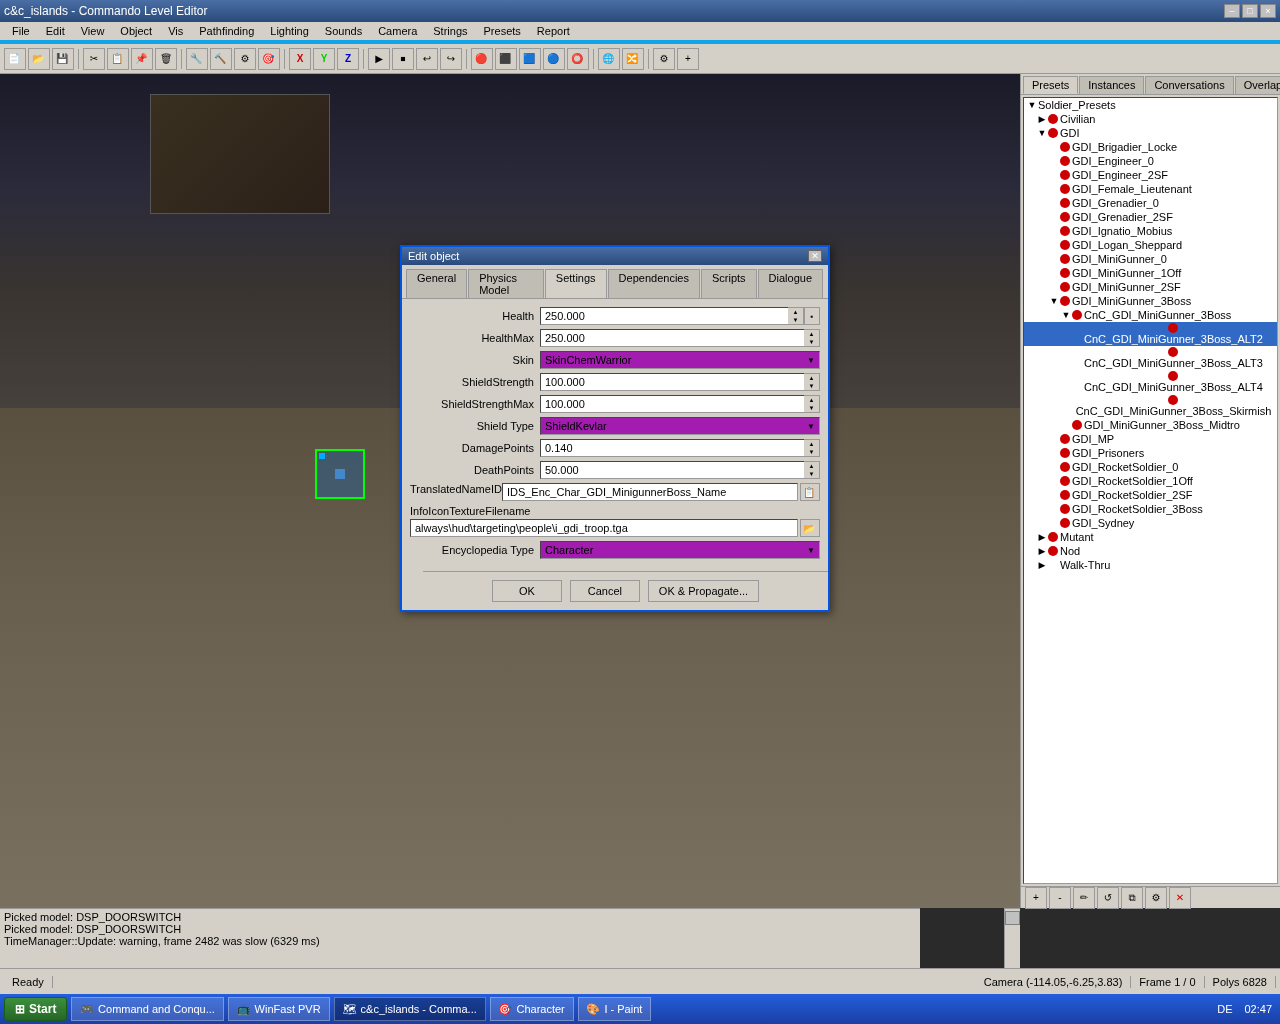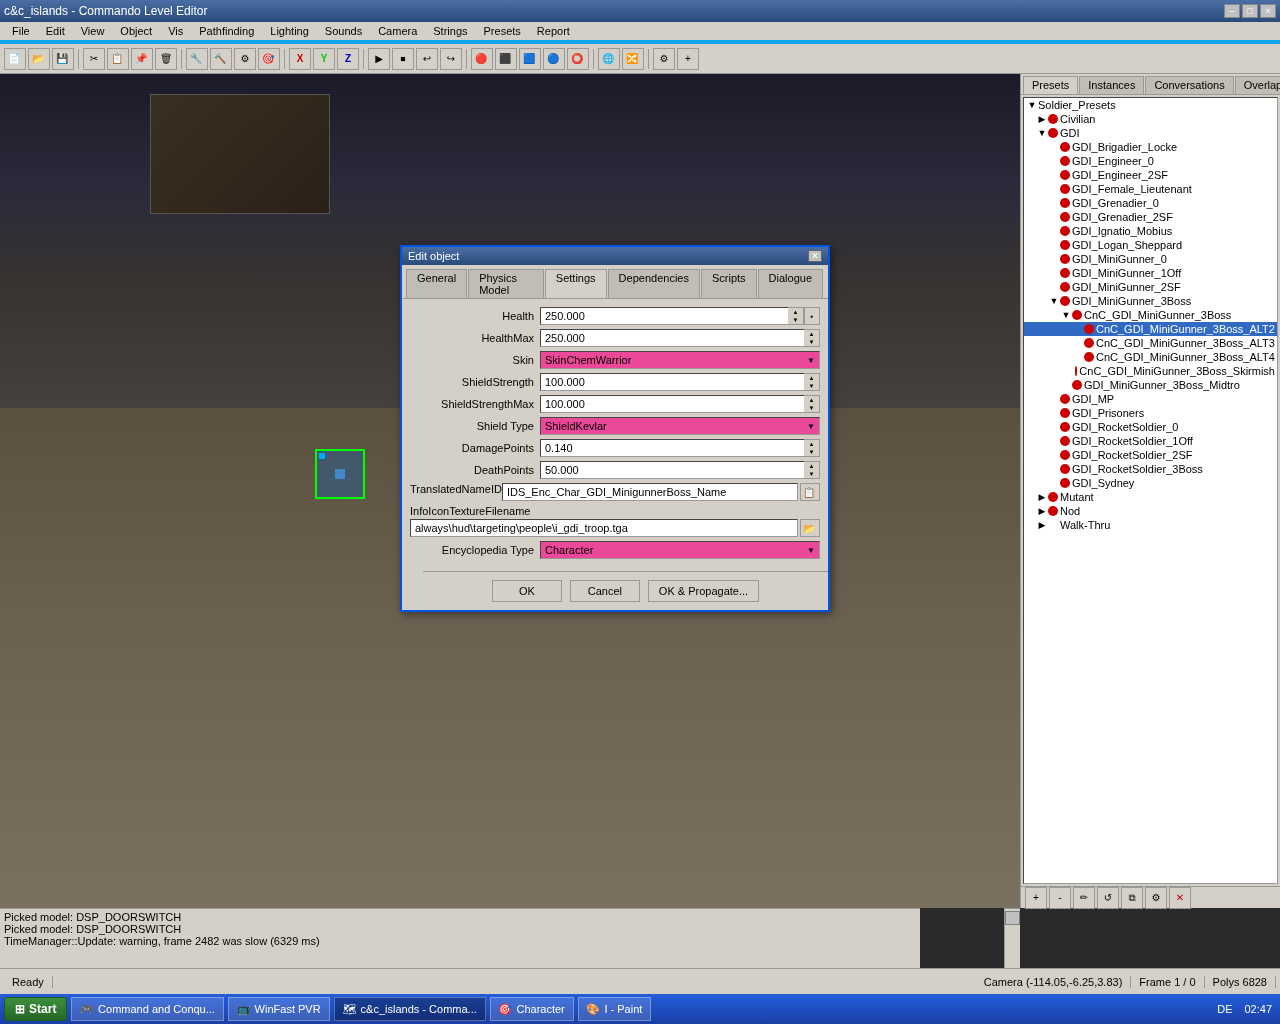--- a/index.html
+++ b/index.html
@@ -105,21 +105,21 @@
     .tree-item {
       padding: 1px 2px; white-space: nowrap; cursor: pointer; display: flex; align-items: center;
     }
     .tree-item.selected { background: #316ac5; color: white; }
     .tree-expand { width: 12px; display: inline-block; text-align: center; font-size: 9px; }
     .tree-icon { width: 10px; height: 10px; display: inline-block; margin-right: 2px; }
     .icon-red { background: #cc0000; border-radius: 50%; }
     .indent-1 { padding-left: 12px; }
     .indent-2 { padding-left: 24px; }
     .indent-3 { padding-left: 36px; }
-    .indent-4 { padding-left: 48px; }
+    .indent-4 { padding-left: 48px; flex-direction: column; }
     #right-bottom-toolbar {
       height: 22px; background: #d4d0c8; border-top: 1px solid #999;
       display: flex; align-items: center; padding: 0 4px; gap: 2px;
     }
 
     
     #log-area {
       height: 60px; background: #d4d0c8; border-top: 1px solid #999;
       padding: 2px 4px; font-size: 11px; overflow: hidden;
     }
@@ -179,21 +179,21 @@
     }
     .spin-btn {
       width: 16px; height: 18px; background: #d4d0c8; border: 1px solid #999; border-left: none;
       display: flex; flex-direction: column; cursor: pointer;
     }
     .spin-up, .spin-down {
       flex: 1; display: flex; align-items: center; justify-content: center; font-size: 6px;
     }
 
     .form-select {
-      flex: 1; height: 18px; border: 1px inset #999; background: #ec4899;
+      flex: 1; height: 18px; border: 1px inset #999; background: #a21caf;
       padding: 1px 4px; font-size: 11px;
       display: flex; align-items: center; justify-content: space-between;
     }
     .select-arrow { font-size: 8px; }
 
     .form-text-btn { display: flex; flex: 1; gap: 2px; }
     .form-text-btn .text-field {
       flex: 1; height: 18px; border: 1px inset #999; background: white;
       padding: 1px 4px; font-size: 11px;
     }

